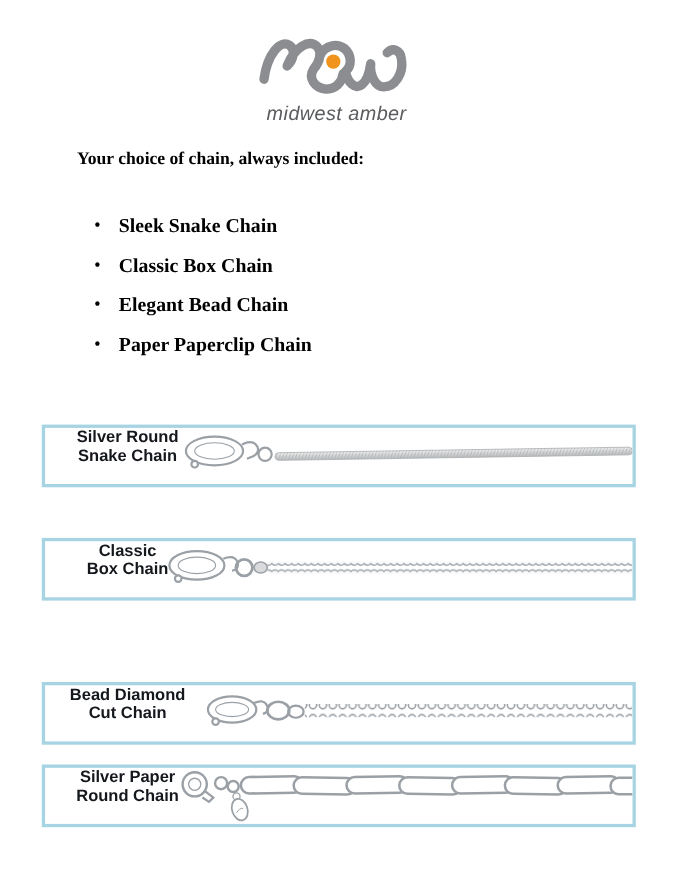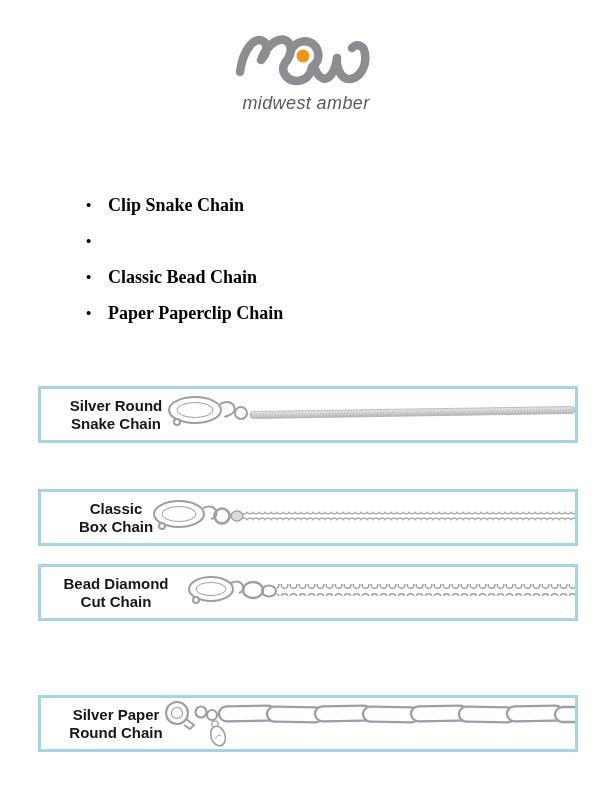--- a/index.html
+++ b/index.html
@@ -38,24 +38,24 @@
   }
   
   .banner{
     position:absolute;left:38px;width:540px;height:57px;
     background:#fff;
     border:3px solid #a7d4e2;
     box-sizing:border-box;
     overflow:hidden;
   }
   .banner-1{top:386px;} .banner-2{top:489px;}
-  .banner-3{top:564px;} .banner-4{top:695px;}
+  .banner-3{top:620px;} .banner-4{top:695px;}
   .banner-label{
     position:absolute;left:0;top:0;bottom:0;width:150px;
-    display:flex;flex-direction:column;justify-content:center;align-items:center;
+    display:flex;flex-direction:column;align-items:center;
     font-weight:bold;font-size:15px;line-height:1.15;
     color:#14171c;text-align:center;
   }
   .chain-svg{position:absolute;top:0;}
   .svg-snake{left:118px;} .svg-box{left:104px;}
   .svg-bead{left:140px;}  .svg-clip{left:118px;}
 </style>
 </head>
 <body>
 
@@ -65,32 +65,34 @@
     <svg class="monogram" width="150" height="74" viewBox="0 0 150 74">
       <g fill="none" stroke="#8b8d90" stroke-width="8.5" stroke-linecap="round" stroke-linejoin="round">
         <path d="M9,54 C12,31 24,18 32,23 C38,27 36,36 30,42 C37,24 50,18 57,24 C62,29 60,38 54,45 C49,53 55,62 65,63 C74,63 80,57 81,49"></path>
         <path d="M60,32 C65,23 75,21 82,26 C89,32 89,42 83,47 C85,57 92,64 98,59 C103,55 105,47 106,40 C105,50 110,61 118,61 C128,61 136,49 134,36 C133,27 126,25 121,30"></path>
       </g>
       <circle cx="72" cy="38" r="6.5" fill="#f0941e"></circle>
     </svg>
     <div class="brand-name">midwest amber</div>
   </div>
 
+  <div class="intro-heading">Your choice of chain, always included:</div>
 
   <ul class="chain-list">
     <li>
       <span class="bullet-glyph">•</span>
-      <span>Clip Snake Chain</span>
-    </li>
-    <li>
-      <span class="bullet-glyph">•</span>
-    </li>
-    <li>
-      <span class="bullet-glyph">•</span>
-      <span>Classic Bead Chain</span>
+      <span>Sleek Snake Chain</span>
+    </li>
+    <li>
+      <span class="bullet-glyph">•</span>
+      <span>Classic Box Chain</span>
+    </li>
+    <li>
+      <span class="bullet-glyph">•</span>
+      <span>Elegant Bead Chain</span>
     </li>
     <li>
       <span class="bullet-glyph">•</span>
       <span>Paper Paperclip Chain</span>
     </li>
   </ul>
 
   <div class="banner banner-1">
     <div class="banner-label">
       <span>Silver Round</span>

